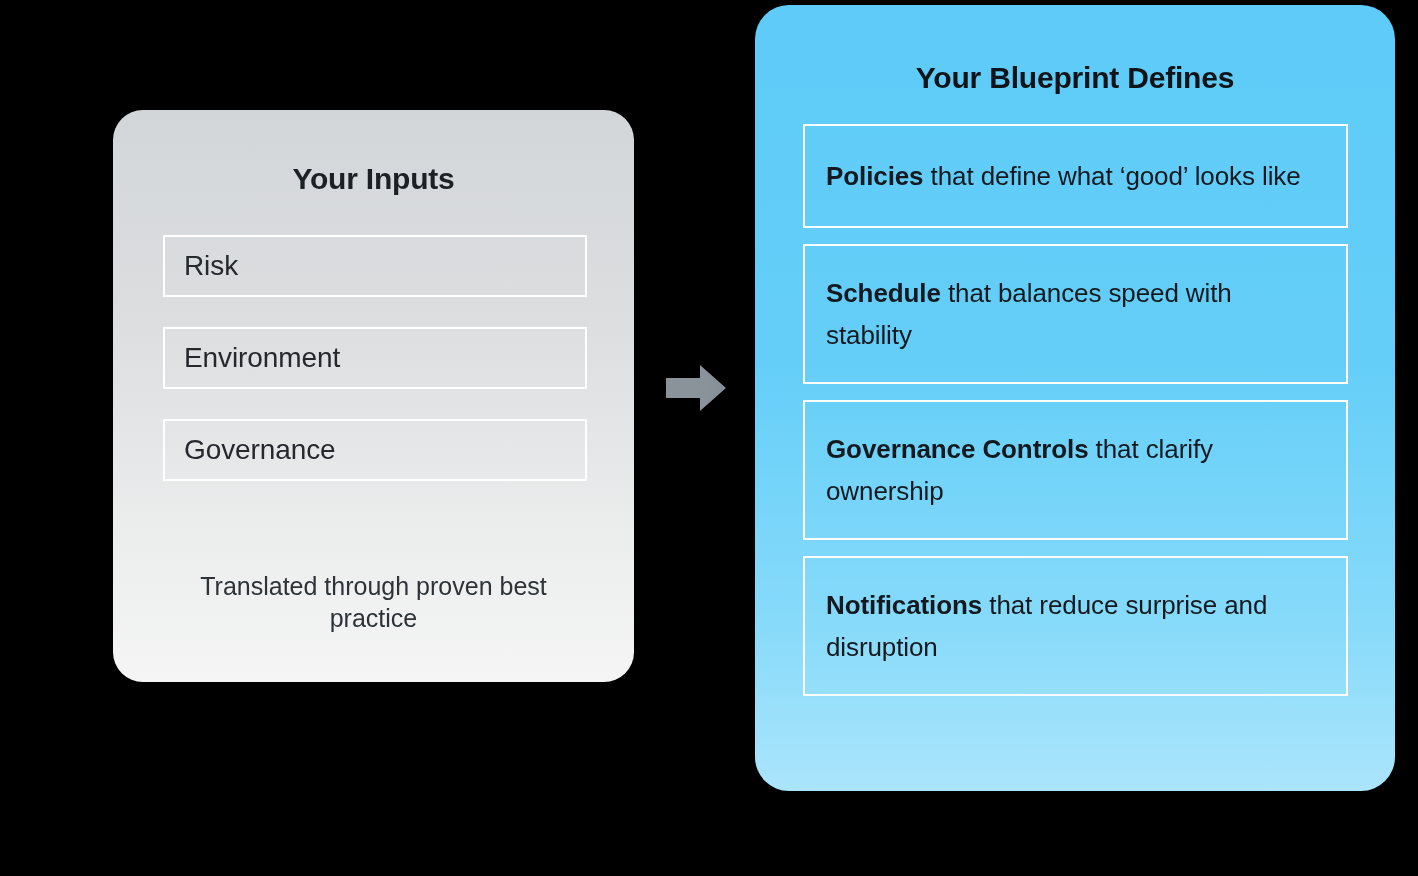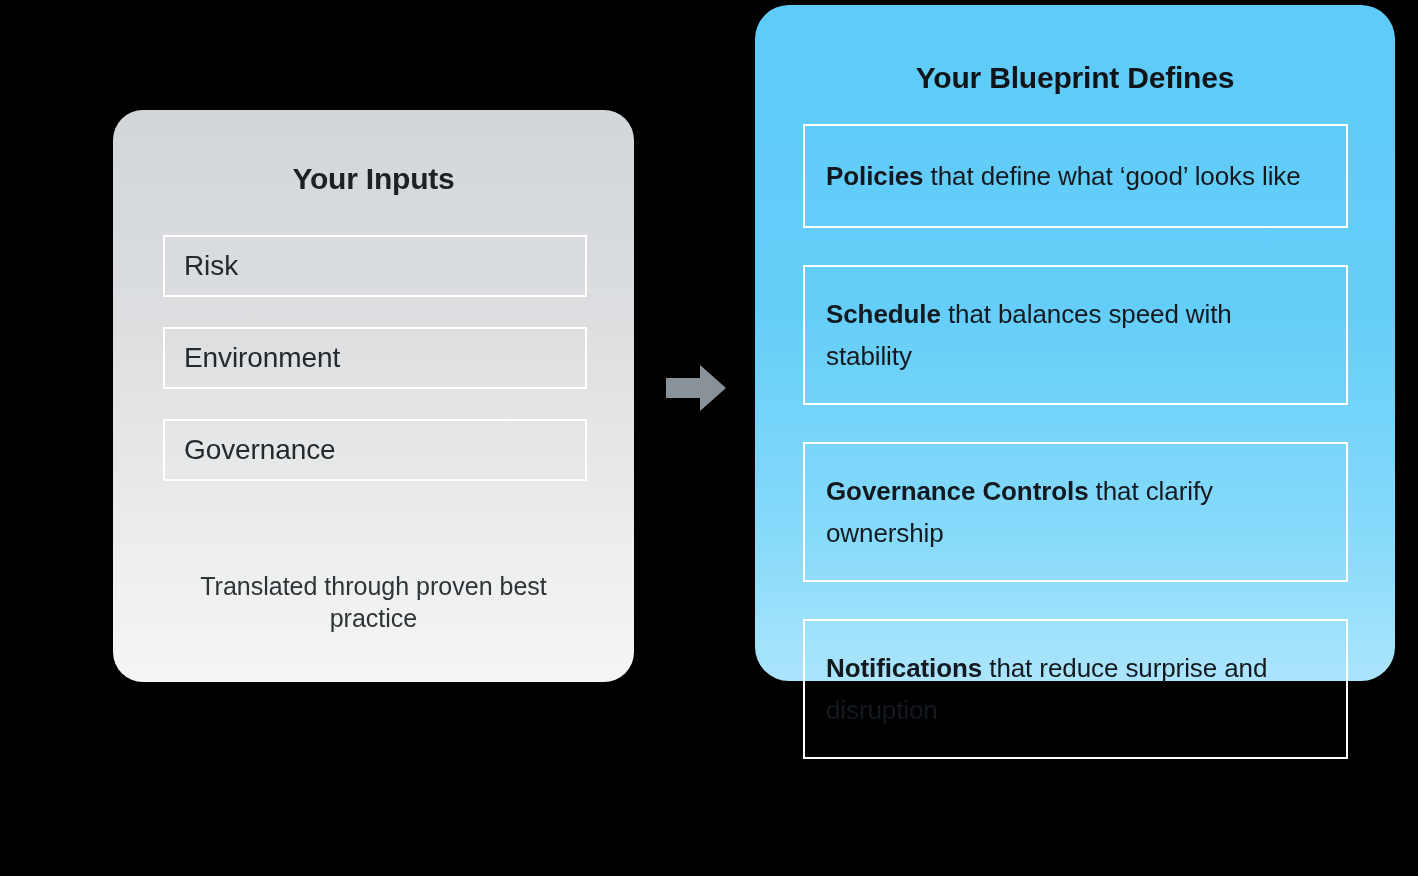--- a/index.html
+++ b/index.html
@@ -93,21 +93,21 @@
     width: 60px;
     height: 50px;
   }
 
   
   .blueprint-panel {
     position: absolute;
     left: 755px;
     top: 5px;
     width: 640px;
-    height: 676px;
+    height: 786px;
     border-radius: 34px;
     background: linear-gradient(180deg, #5ecbf8 0%, #64cef8 45%, #86dafa 78%, #abe5fc 100%);
     box-shadow: 0 16px 40px rgba(0,0,0,0.6), 0 4px 12px rgba(0,0,0,0.5);
     box-sizing: border-box;
   }
 
   .blueprint-title {
     position: absolute;
     left: 0;
     right: 0;
@@ -124,21 +124,21 @@
     left: 48px;
     top: 119px;
     width: 545px;
   }
 
   .blueprint-item {
     box-sizing: border-box;
     border: 2px solid #ffffff;
     background: transparent;
     padding: 26px 22px 26px 21px;
-    margin-bottom: 37px;
+    margin-bottom: 16px;
     min-height: 104px;
     display: flex;
     align-items: center;
   }
 
   .blueprint-item-text {
     font-size: 26px;
     line-height: 42px;
     color: #14191f;
     font-weight: 400;

